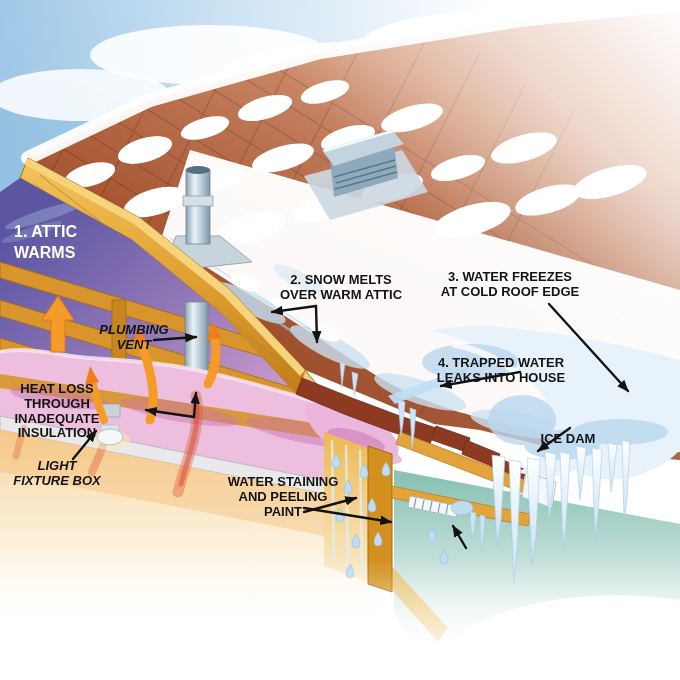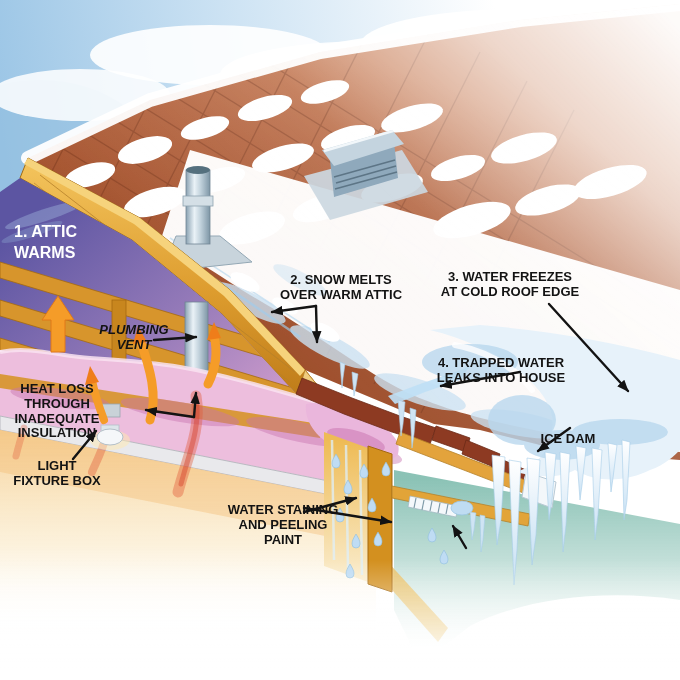--- a/index.html
+++ b/index.html
@@ -344,19 +344,19 @@
 <div class="lbl" style="left:410px;top:270px;width:200px;">3. WATER FREEZES
 AT COLD ROOF EDGE</div>
 <div class="lbl" style="left:401px;top:356px;width:200px;">4. TRAPPED WATER
 LEAKS INTO HOUSE</div>
 <div class="lbl" style="left:84px;top:323px;width:100px;font-style:italic;">PLUMBING
 VENT</div>
 <div class="lbl" style="left:0px;top:354px;width:114px;margin-top:28px;">HEAT LOSS
 THROUGH
 INADEQUATE
 INSULATION</div>
-<div class="lbl" style="left:7px;top:459px;width:100px;">LIGHT
+<div class="lbl" style="left:7px;top:459px;width:100px;font-style:italic;">LIGHT
 FIXTURE BOX</div>
-<div class="lbl" style="left:213px;top:503px;width:140px;">WATER STAINING
+<div class="lbl" style="left:213px;top:475px;width:140px;">WATER STAINING
 AND PEELING
 PAINT</div>
 <div class="lbl" style="left:518px;top:432px;width:100px;">ICE DAM</div>
 </div>
 
 </body></html>

